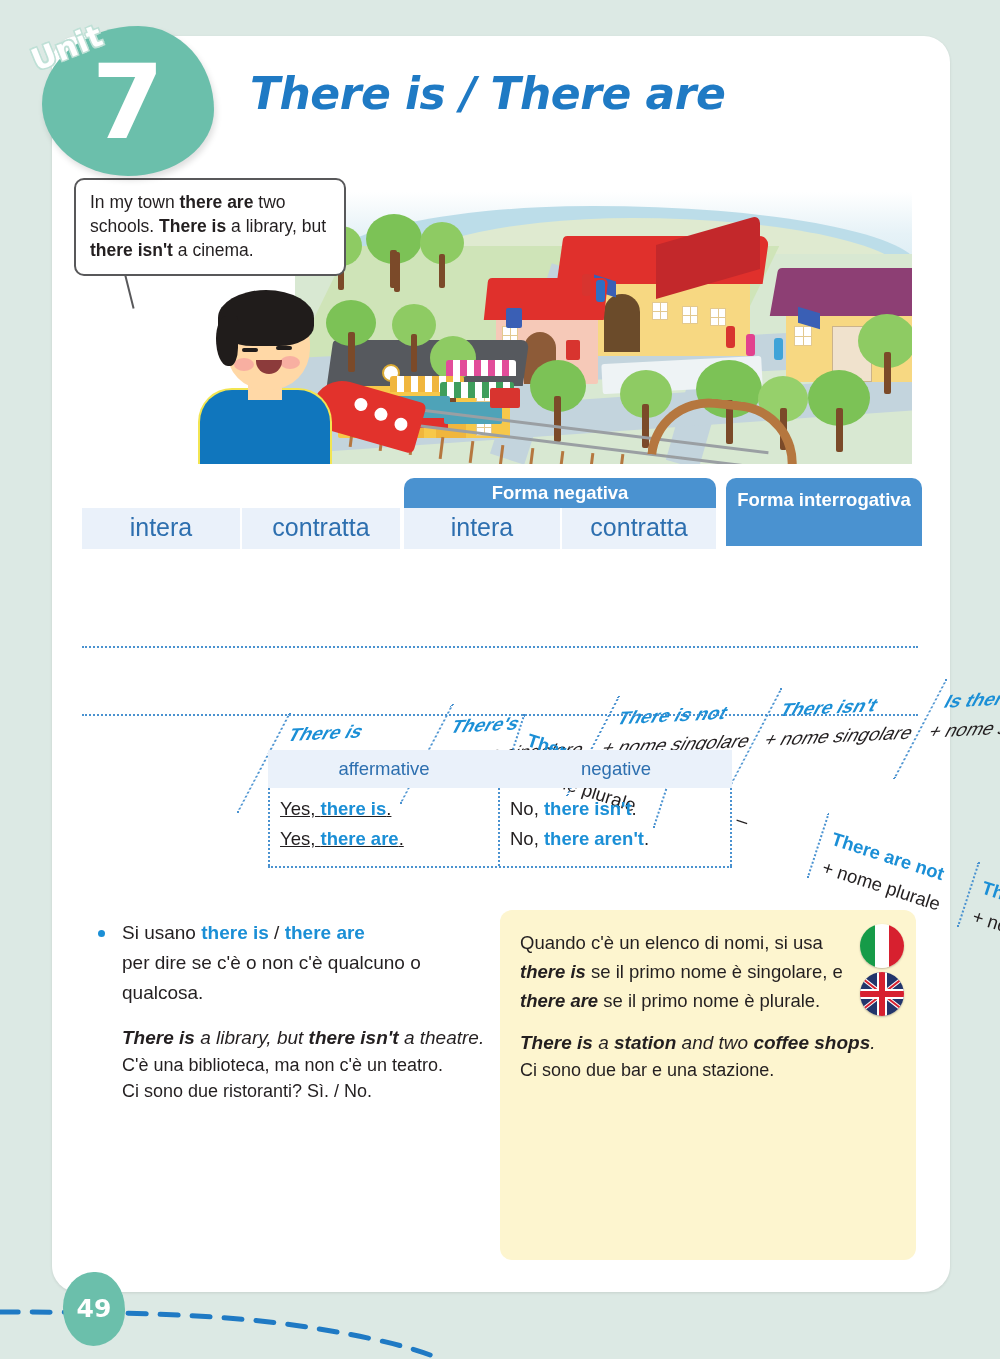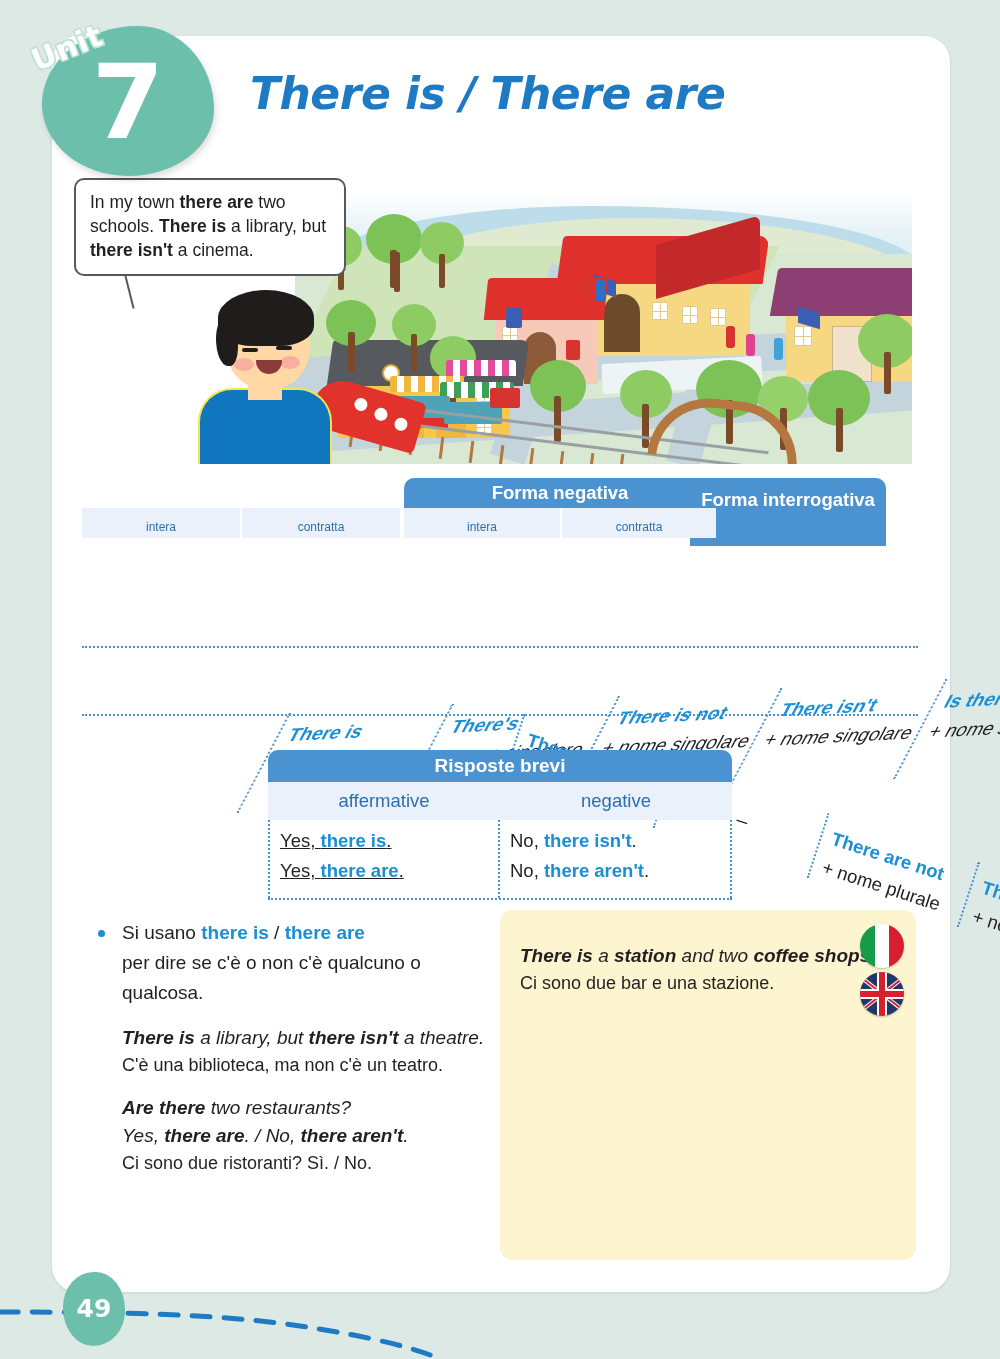--- a/index.html
+++ b/index.html
@@ -227,24 +227,24 @@
     background: #4a92d0;
     color: #fff;
     font-weight: bold;
     font-size: 18.5px;
     line-height: 30px;
     text-align: center;
     border-radius: 10px 10px 0 0;
   }
   .sub-row { position: relative; height: 38px; }
   .sub-cell {
-    position: absolute; top: 0; height: 30px;
+    position: absolute; top: 0; height: 41px;
     background: #eaf1fa;
     color: #2d6faf;
-    font-size: 12px;
+    font-size: 25px;
     line-height: 38px;
     text-align: center;
   }
   .tab-interro {
     position: absolute; top: 0;
     width: 196px; height: 68px;
     background: #4a92d0;
     color: #fff; font-weight: bold;
     font-size: 18.5px; line-height: 22px;
     text-align: center;
@@ -561,21 +561,21 @@
 
   <div class="bubble-tail"></div>
   <div class="bubble">
     <span>In my town </span><b>there are</b><span> two schools. </span><b>There is</b><span> a library, but </span><b>there isn't</b><span> a cinema.</span>
   </div>
 
   <div class="tbl-wrap">
 
     <div class="hdr-row">
       <div class="hdr-tab" style="left:322px;width:312px;">Forma negativa</div>
-      <div class="tab-interro" style="left:608px;">Forma interrogativa</div>
+      <div class="tab-interro" style="left:644px;">Forma interrogativa</div>
     </div>
 
     <div class="sub-row">
       <div class="sub-cell" style="left:0;width:158px;">intera</div>
       <div class="sub-cell" style="left:160px;width:158px;">contratta</div>
       <div class="sub-cell" style="left:322px;width:156px;">intera</div>
       <div class="sub-cell" style="left:480px;width:154px;">contratta</div>
     </div>
 
     <div class="brow r1">
@@ -623,21 +623,20 @@
       </div>
 
     </div>
 
     <div style="position:relative;height:0;">
       <div class="tbl-bottom"></div>
     </div>
   </div>
 
   <div class="rb-wrap">
-    <div class="rb-hdr">Risposte brevi</div>
     <div class="rb-sub">
       <div style="left:0;width:232px;">affermative</div>
       <div style="left:232px;width:232px;">negative</div>
     </div>
     <div class="rb-body">
       <div class="rb-cell first" style="left:0;width:232px;">
         <span>Yes, </span><span class="kw">there is</span><span>.</span><br>
         <span>Yes, </span><span class="kw">there are</span><span>.</span>
       </div>
       <div class="rb-cell" style="left:232px;width:232px;">
@@ -656,24 +655,20 @@
       <div>
         <span>Si usano </span><span class="kw">there is</span><span> / </span><span class="kw">there are</span>
       </div>
       <div>per dire se c'è o non c'è qualcuno o qualcosa.</div>
 
       <div class="ex">
         <b>There is</b><span> a library, but </span><b>there isn't</b><span> a theatre.</span>
       </div>
       <div class="tr">C'è una biblioteca, ma non c'è un teatro.</div>
 
-      <div class="ex">
-        <b>Are there</b><span> two restaurants?</span><br>
-        <span>Yes, </span><b>there are</b><span>. / No, </span><b>there aren't</b><span>.</span>
-      </div>
       <div class="tr">Ci sono due ristoranti? Sì. / No.</div>
     </div>
   </div>
 
   <div class="note">
     <div class="flags">
       <div class="flag flag-it">
         <div class="it-g"></div>
           <div class="it-w"></div>
           <div class="it-r"></div>
@@ -684,20 +679,23 @@
           <div class="uk-d2"></div>
         <div class="uk-d1r"></div>
           <div class="uk-d2r"></div>
         <div class="uk-cv"></div>
           <div class="uk-ch"></div>
         <div class="uk-cv2"></div>
           <div class="uk-ch2"></div>
       </div>
     </div>
 
+    <div style="width:330px;">
+      <span>Quando c'è un elenco di nomi, si usa </span><i><b>there is</b></i><span> se il primo nome è singolare, e </span><i><b>there are</b></i><span> se il primo nome è plurale.</span>
+    </div>
 
     <div class="ex">
       <b>There is</b><span> a </span><b>station</b><span> and two </span><b>coffee shops</b><span>.</span>
     </div>
 
     <div class="tr">Ci sono due bar e una stazione.</div>
   </div>
 
   <svg class="dash-path" viewBox="0 0 1000 119">
     <path d="M 0,72 C 120,72 220,74 300,86 C 380,98 420,110 440,119" fill="none" stroke="#1f7ac4" stroke-width="5" stroke-dasharray="18 14" stroke-linecap="round"></path>

